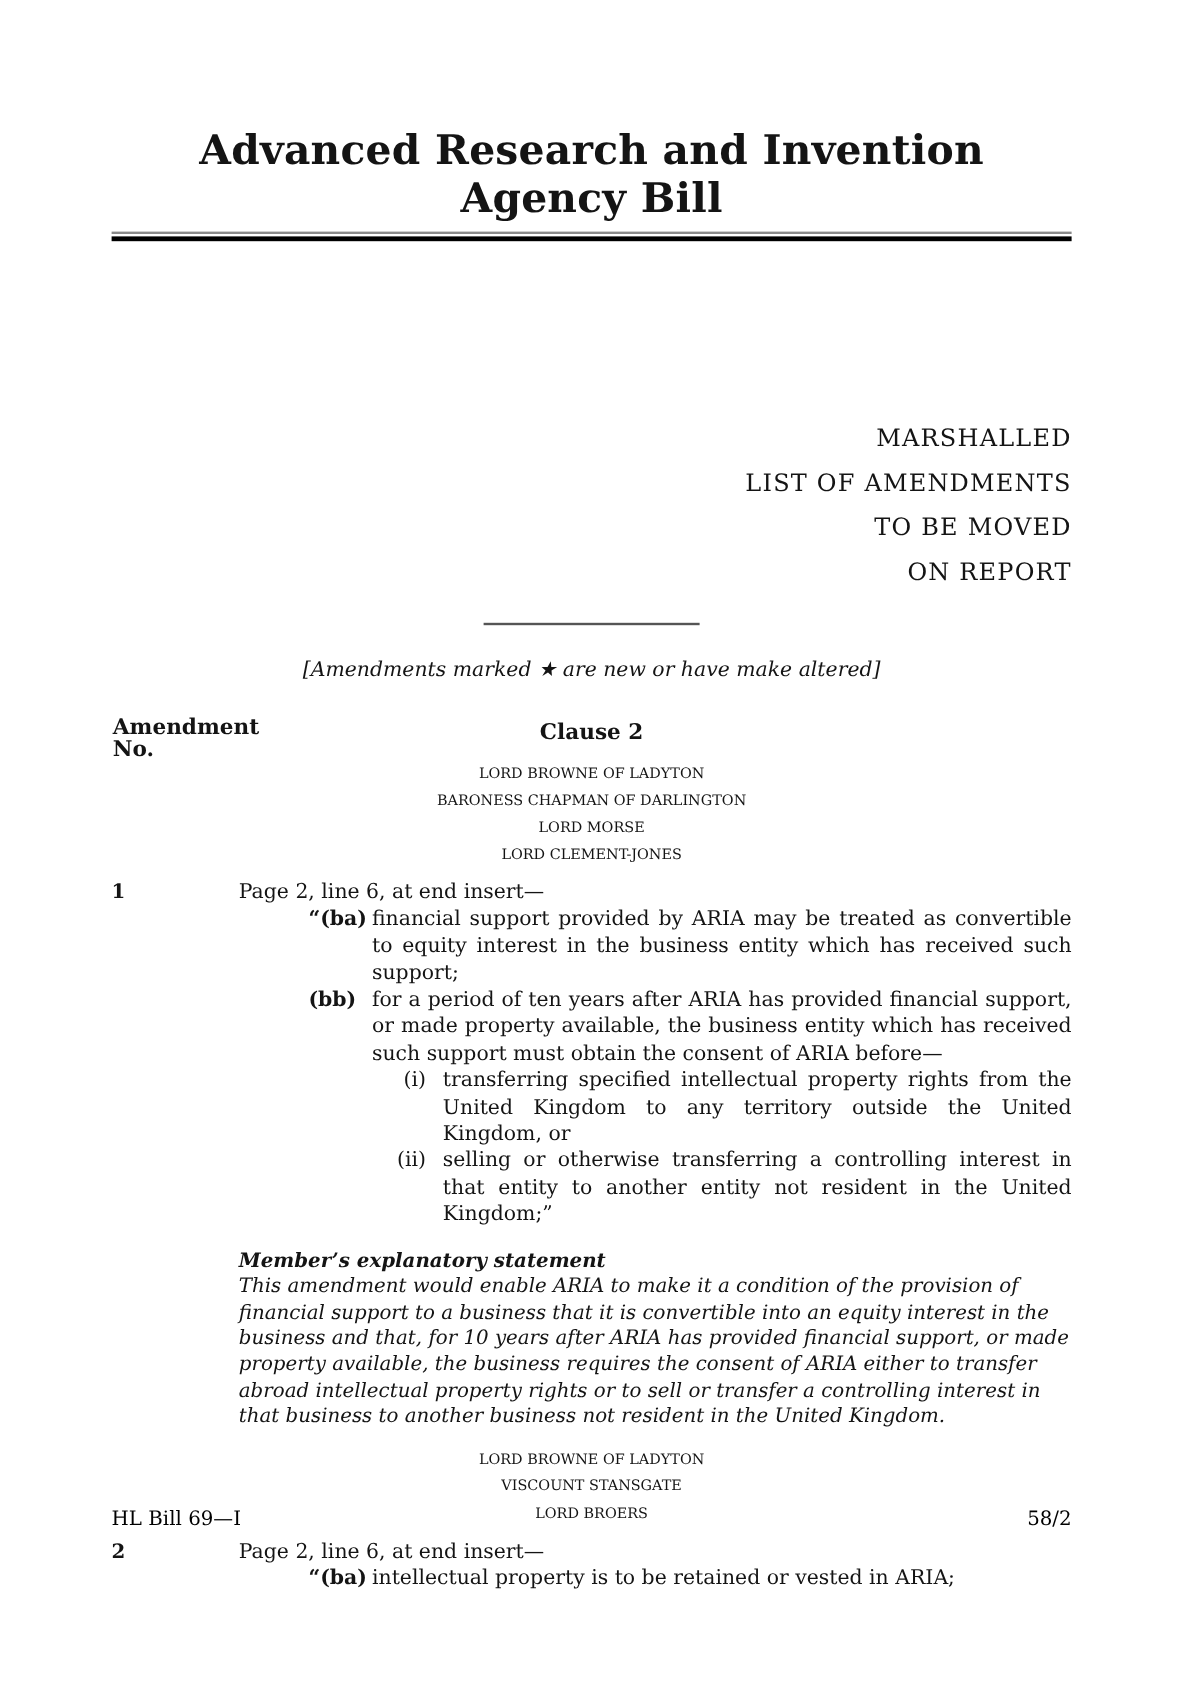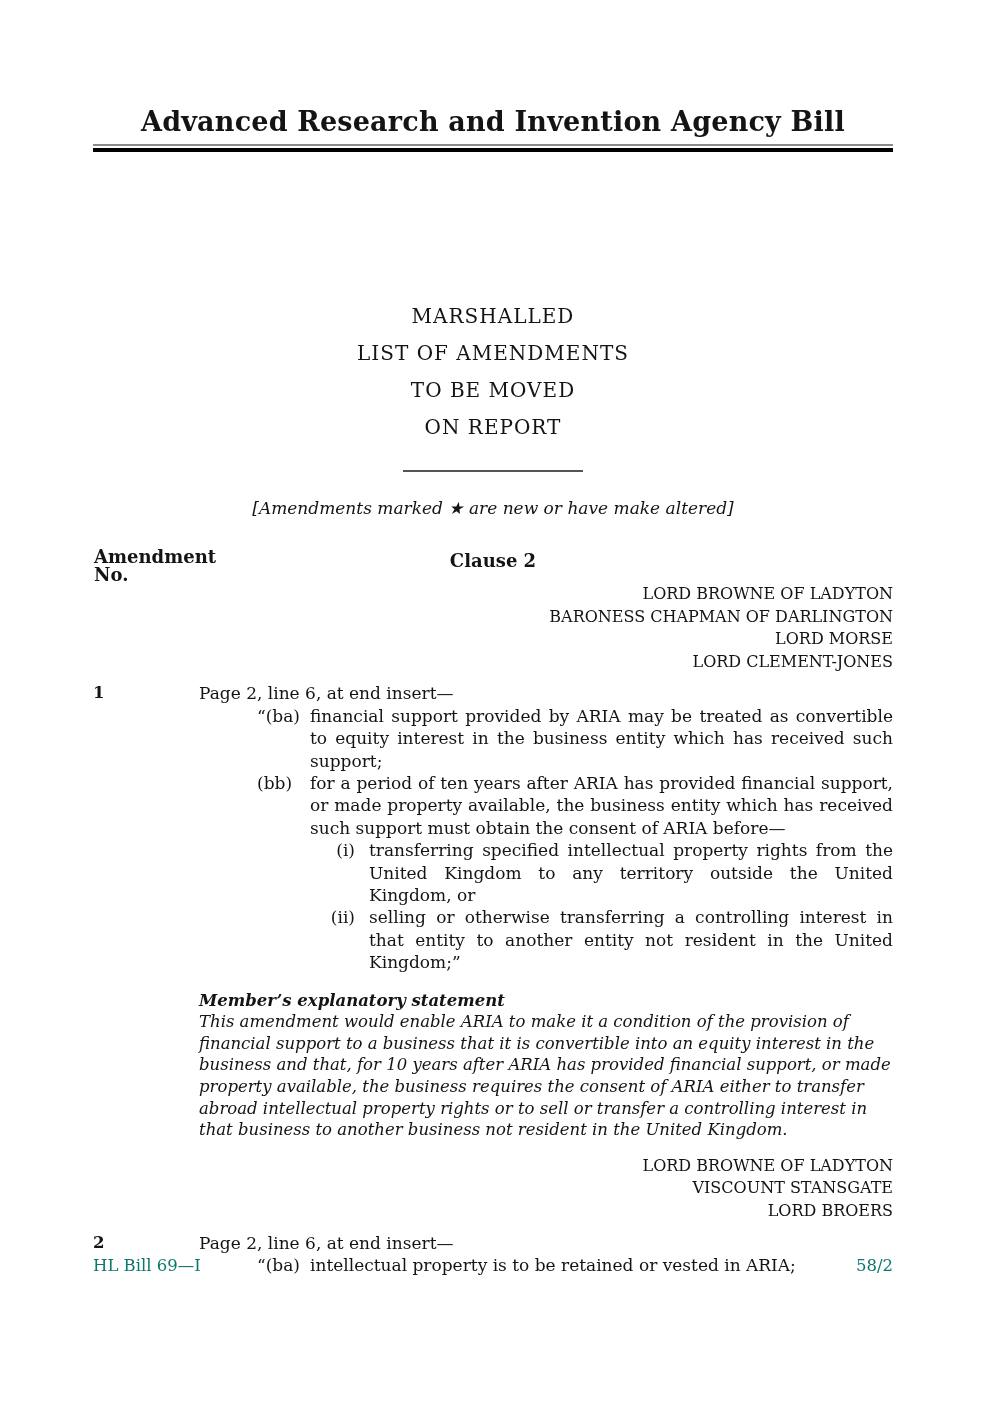--- a/index.html
+++ b/index.html
@@ -11,31 +11,31 @@
     background: #ffffff;
     font-family: "DejaVu Serif", serif;
     color: #141414;
     overflow: hidden;
   }
   .content { position: absolute; left: 93px; top: 0; width: 800px; }
 
   .title {
     margin: 106px 0 0 0;
     text-align: center;
-    font-size: 27px;
+    font-size: 34px;
     font-weight: bold;
     letter-spacing: 0.2px;
   }
   .double-rule { margin-top: 7px; }
   .rule-thin  { height: 2px; background: #8a8a8a; }
   .rule-thick { height: 4px; background: #000000; margin-top: 2px; }
 
   .headline {
     margin-top: 146px;
-    text-align: center;
+    text-align: right;
     font-size: 20px;
     line-height: 37px;
     letter-spacing: 1px;
   }
   .mid-rule {
     width: 180px;
     border-top: 2px solid #555;
     margin: 24px auto 0 auto;
   }
   .star-note {
@@ -45,46 +45,46 @@
     font-size: 17px;
   }
 
   .list-header { margin-top: 32px; position: relative; }
   .amd-no-label {
     position: absolute; left: 1px; top: -2px;
     font-weight: bold; font-size: 18px; line-height: 18px;
   }
   .clause-heading { text-align: center; font-weight: bold; font-size: 18px; }
 
-  .sponsors { margin-top: 12px; text-align: right; font-size: 16px; line-height: 22.6px; }
+  .sponsors { margin-top: 12px; text-align: center; font-size: 12px; line-height: 22.6px; }
   .sponsors.second { margin-top: 14px; }
 
   .amendment { position: relative; margin-top: 9px; }
   .amd-num { position: absolute; left: 0; top: 1px; font-weight: bold; font-size: 16.5px; }
   .amd-body { margin-left: 106px; font-size: 17px; line-height: 22.4px; }
 
   .item { display: flex; margin-left: 58px; }
-  .item .label { flex: 0 0 53px; }
+  .item .label { flex: 0 0 53px; font-weight: bold; }
   .item .text  { flex: 1; text-align: justify; }
 
   .subitem { display: flex; margin-left: 106px; }
   .subitem .label2 { flex: 0 0 50px; text-align: right; }
   .subitem .text2  { flex: 1; margin-left: 14px; text-align: justify; }
 
   .explanatory { margin-top: 16px; font-size: 16.5px; }
   .exp-head { font-weight: bold; font-style: italic; line-height: 21.6px; }
   .exp-text { font-style: italic; line-height: 21.6px; }
 
   .footer {
     position: absolute;
     left: 93px; right: 98px; top: 1256px;
     display: flex; justify-content: space-between;
     font-size: 16.5px;
     font-family: "DejaVu Serif", serif;
-    color: #0f766e;
+    color: #000000;
   }
 </style>
 </head>
 <body>
 
 <div class="page">
   <div class="content">
 
     <h1 class="title">Advanced Research and Invention Agency Bill</h1>
 

